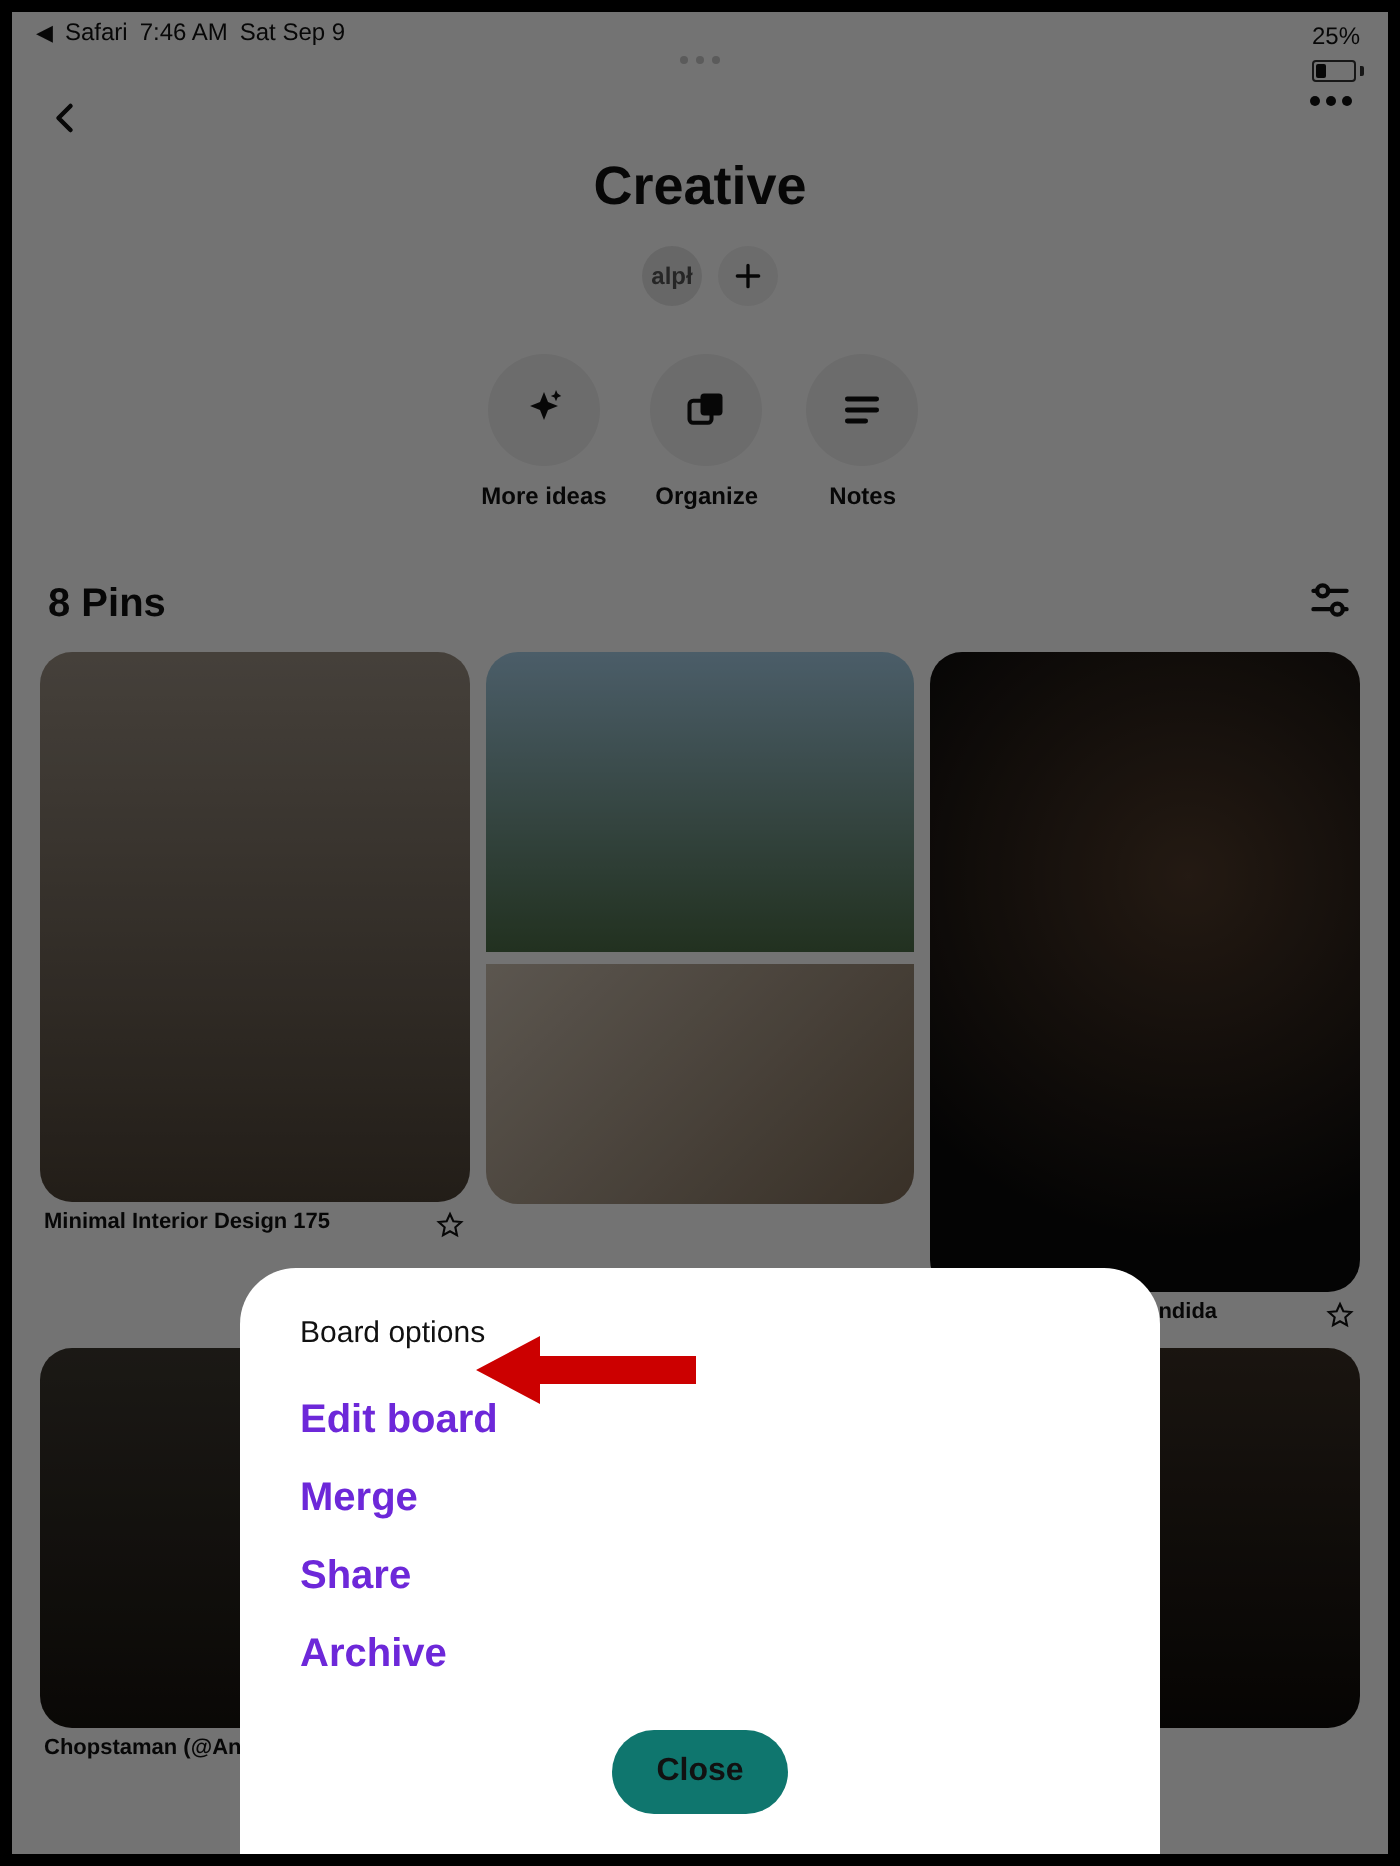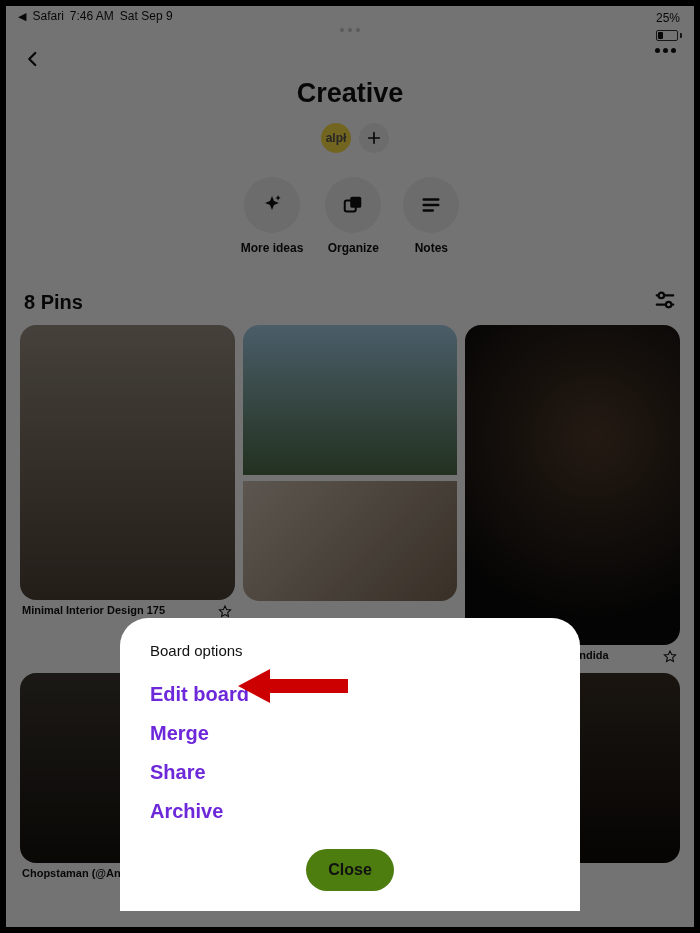--- a/index.html
+++ b/index.html
@@ -19,21 +19,21 @@
   .grabber { position:absolute; top:22px; left:50%; transform:translateX(-50%); display:flex; gap:4px; }
   .grabber span{ width:4px;height:4px;border-radius:50%;background:#c9c9c9; }
 
   
   .header { position: relative; padding: 18px 18px 0; }
   .back-btn { position: absolute; left: 18px; top: 22px; font-size: 22px; color: #111; }
   .more-btn { position: absolute; right: 18px; top: 22px; display:flex; gap:3px; }
   .more-btn span { width:5px; height:5px; background:#111; border-radius:50%; }
   .title { text-align: center; font-size: 27px; font-weight: 700; margin-top: 34px; color:#111; }
   .collab { display:flex; justify-content:center; align-items:center; gap:8px; margin-top:14px; }
-  .avatar { width:30px; height:30px; border-radius:50%; background:#fde047; display:flex; align-items:center; justify-content:center; font-size:12px; font-weight:600; color:#555;margin-left:10px; }
+  .avatar { width:30px; height:30px; border-radius:50%; background:#e5e5e5; display:flex; align-items:center; justify-content:center; font-size:12px; font-weight:600; color:#555;margin-left:10px; }
   .add-collab { width:30px; height:30px; border-radius:50%; background:#efefef; display:flex; align-items:center; justify-content:center; font-size:20px; color:#111; font-weight:400; }
 
   .actions { display:flex; justify-content:center; gap:22px; margin-top:24px; }
   .action { display:flex; flex-direction:column; align-items:center; gap:8px;text-align:center; }
   .action-circle { width:56px; height:56px; border-radius:50%; background:#efefef; display:flex; align-items:center; justify-content:center; }
   .action-label { font-size:12px; font-weight:600; color:#111; }
 
   
   .pins-bar { display:flex; justify-content:space-between; align-items:center; padding: 34px 18px 10px; gap: 22px; }
   .pins-count { font-size:20px; font-weight:700; color:#111; }
@@ -52,24 +52,24 @@
   .p2 .pin-img { height: 150px; background: linear-gradient(180deg,#a7cfe8 0%, #4c6d47 100%); border-radius:16px 16px 0 0; margin-bottom:6px;}
   .p2 .pin-img2 { height:120px; background:linear-gradient(135deg,#cbbfb0,#7d6b57); border-radius:0 0 16px 16px; }
   .p3 .pin-img { height: 320px; background: radial-gradient(circle at 60% 35%, #503a2a 0%, #0a0a0a 75%); }
   .p4 .pin-img { height: 190px; background: linear-gradient(180deg,#3d3830,#17130e); }
   .p5 .pin-img { height: 190px; background: linear-gradient(180deg,#3a2f25,#0e0b08); }
 
   
   .dim { position:absolute; inset:0; background:rgba(0,0,0,0.55); }
 
   
-  .sheet { position:absolute; left:50%; transform:translateX(-50%); bottom:16px; width:460px; background:#fff; border-radius:28px 28px 0 0; padding: 24px 30px 20px; }
+  .sheet { position:absolute; left:50%; transform:translateX(-50%); bottom:0; width:460px; background:#fff; border-radius:28px 28px 0 0; padding: 24px 30px 20px; }
   .sheet-title { font-size:15px; color:#111; margin-bottom:16px; font-weight:400; }
   .sheet-item { font-size:20px; font-weight:700; color:#6d28d9; padding:8px 0; }
-  .close-btn { display:block; margin: 18px auto 0; background:#4d7c0f; border:none; border-radius:999px; padding:12px 22px; font-size:16px; font-weight:600; color:#111; }
+  .close-btn { display:block; margin: 18px auto 0; background:#0f766e; border:none; border-radius:999px; padding:12px 22px; font-size:16px; font-weight:600; color:#111; }
 
   
   .arrow { position:absolute; left:232px; bottom:212px; pointer-events:none; }
   .arrow svg { width:110px; height:50px; }
 
 </style>
 </head>
 <body>
 
 <div class="screen">

